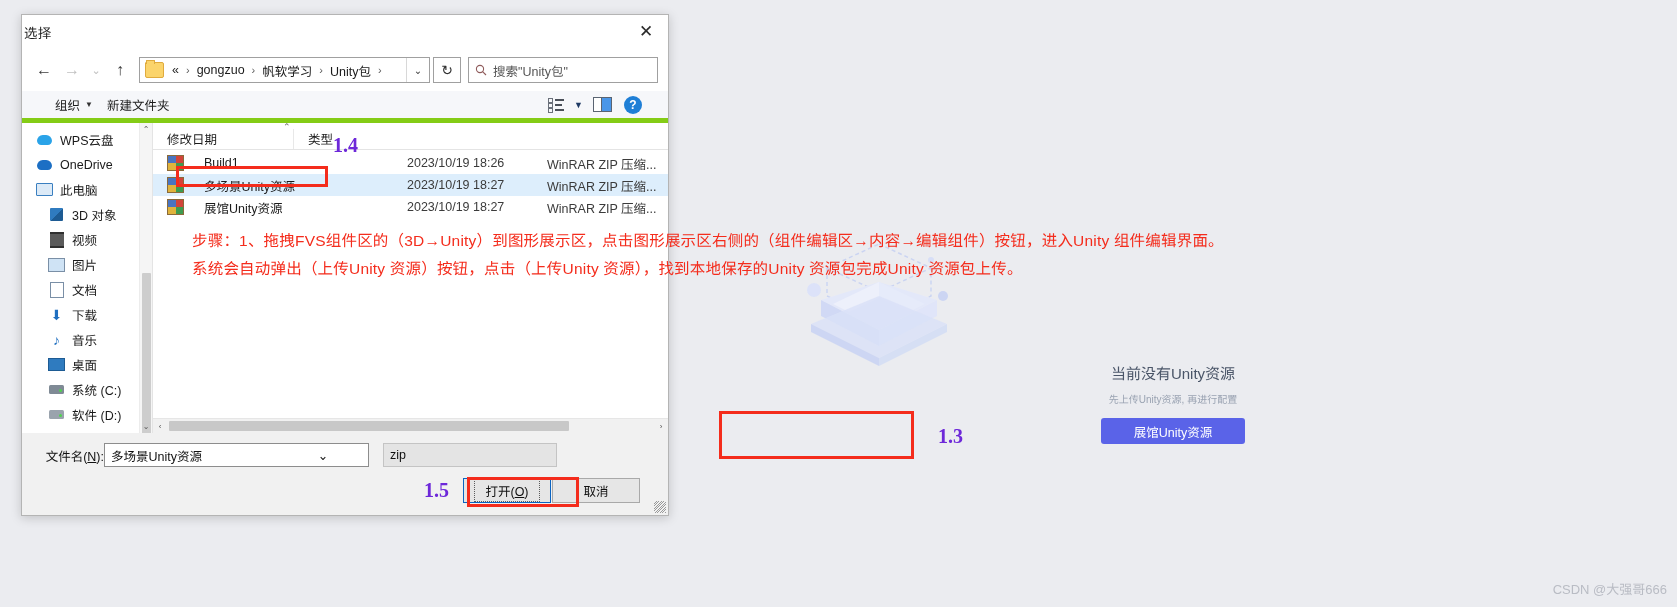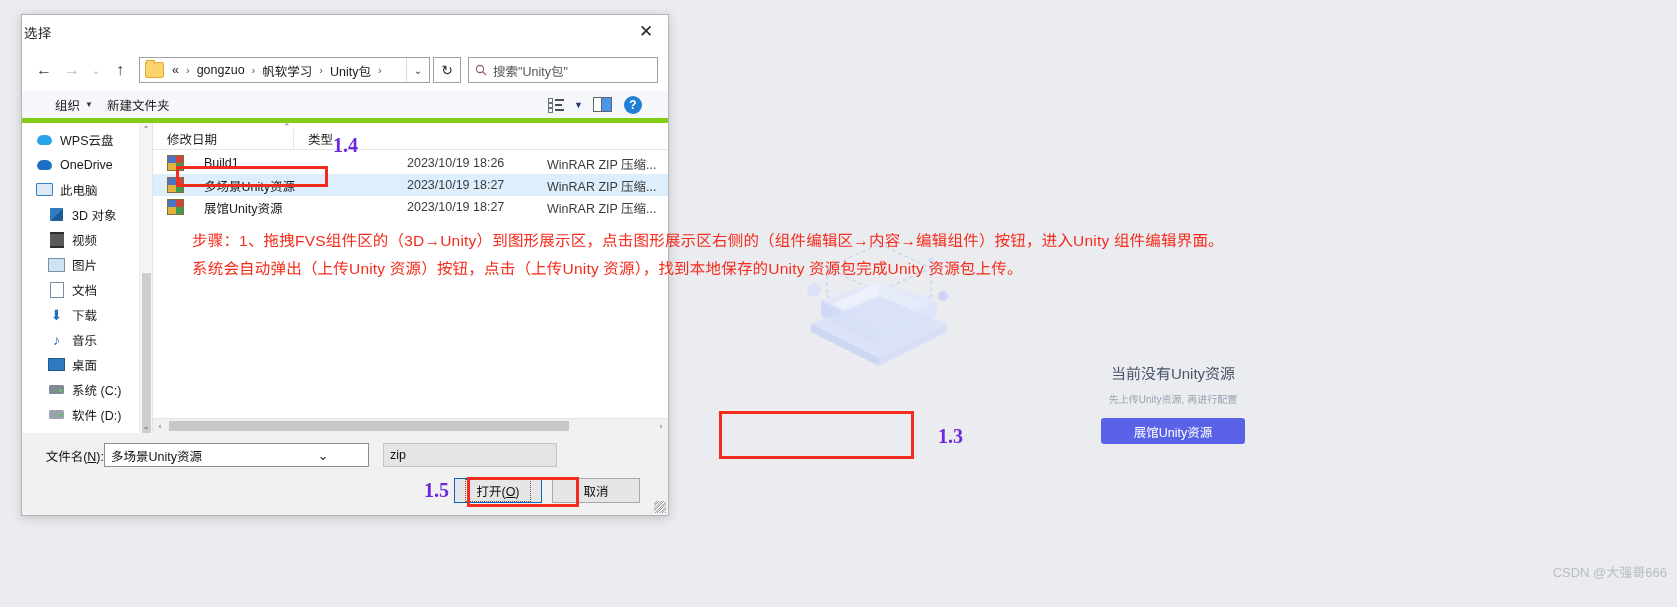--- a/index.html
+++ b/index.html
@@ -306,21 +306,21 @@
     display: flex; align-items: center; box-sizing: border-box;
   }
   .fname-input span { font-size: 12.5px; color: #111; padding-left: 6px; flex: 1 1 auto; }
   .fname-caret { width: 20px; text-align: center; font-size: 10px; color:#333; }
   .filter-select {
     width: 174px; height: 24px; margin-left: 14px;
     background: #e4e4e4; border: 1px solid #c4c4c4;
     display: flex; align-items: center; box-sizing: border-box;
   }
   .filter-select span { font-size: 12.5px; color: #111; padding-left: 6px; }
-  .btn-row { display: flex; justify-content: flex-end; align-items: center; margin-top: 11px; gap: 10px; padding-right: 14px; }
+  .btn-row { display: flex; justify-content: flex-end; align-items: center; margin-top: 11px; gap: 1px; padding-right: 14px; }
   .btn {
     width: 88px; height: 25px;
     font-size: 12.5px; color: #111;
     background: #e6e6e6; border: 1px solid #a9a9a9;
     display: flex; align-items: center; justify-content: center;
     box-sizing: border-box;
   }
   .btn.default {
     border: 1px solid #0a64c2;
     background: #e6e6e6;
@@ -386,21 +386,21 @@
     font-family: Liberation Serif, serif;
   }
   .anno-rect {
     position: absolute;
     border: 3px solid #f42c1c;
     box-sizing: border-box;
     pointer-events: none;
   }
   .watermark {
     position: absolute;
-    right: 10px; bottom: 26px;
+    right: 10px; bottom: 9px;
     font-size: 13px;
     color: #b9bcc4;
   }
 </style>
 </head>
 <body>
 
 <div id="unity-panel">
 
   <svg class="empty-box" viewBox="0 0 196 130">

